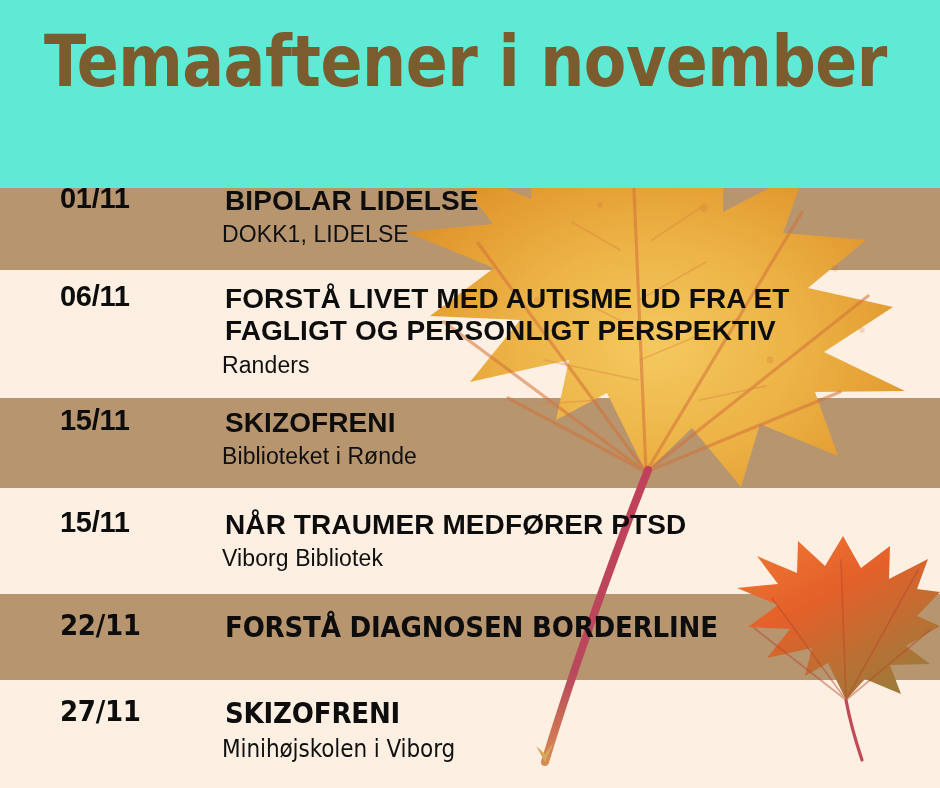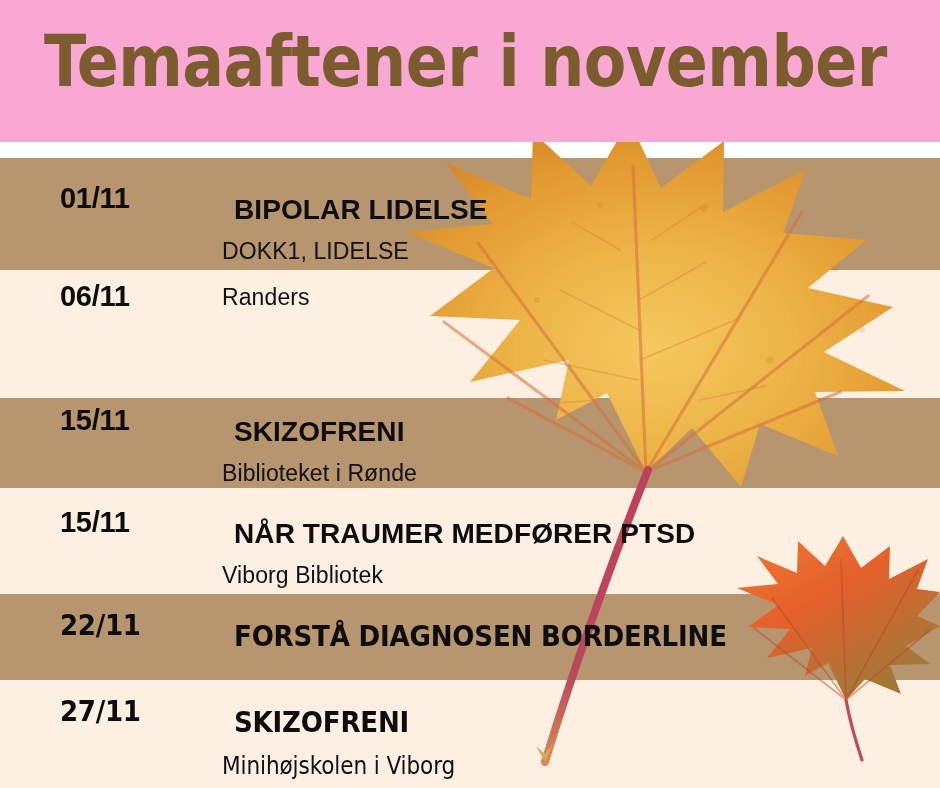--- a/index.html
+++ b/index.html
@@ -11,22 +11,22 @@
   }
   #poster{
     position:relative;
     width:940px;height:788px;
     background:#ffffff;
     overflow:hidden;
   }
 
   
   #title-bar{
-    position:absolute;left:0;top:0;width:940px;height:142px;
-    background:#f9a8d4;
+    position:absolute;left:0;top:0;width:940px;height:188px;
+    background:#5eead4;
     z-index:6;
   }
   #poster-title{
     position:absolute;
     left:44px;top:26px;
     font-family:"DejaVu Sans Condensed","Liberation Sans Narrow","Liberation Sans",sans-serif;
     font-size:71px;
     font-weight:700;
     letter-spacing:-0.5px;
     color:#7a5c2e;
@@ -74,21 +74,21 @@
     left:222px;
     width:700px;
   }
   .row-title{
     font-weight:700;
     font-size:28px;
     line-height:1.16;
     color:#0d0d0d;
     letter-spacing:0.1px;
     white-space:pre-line;
-    margin:12px;
+    margin:3px;
   }
   .row-venue{
     font-weight:400;
     font-size:23px;
     line-height:1.2;
     color:#101010;
     letter-spacing:0.1px;
     margin:4px 0 0 0;
   }
   .row.narrow .row-title,
@@ -200,20 +200,22 @@
       <div class="row-date">01/11</div>
       <div class="row-body">
         <div class="row-title">BIPOLAR LIDELSE</div>
         <div class="row-venue">DOKK1, LIDELSE</div>
       </div>
     </div>
 
     <div class="row" style="top:280px;">
       <div class="row-date">06/11</div>
       <div class="row-body">
+        <div class="row-title">FORSTÅ LIVET MED AUTISME UD FRA ET
+FAGLIGT OG PERSONLIGT PERSPEKTIV</div>
         <div class="row-venue">Randers</div>
       </div>
     </div>
 
     <div class="row" style="top:404px;">
       <div class="row-date">15/11</div>
       <div class="row-body">
         <div class="row-title">SKIZOFRENI</div>
         <div class="row-venue">Biblioteket i Rønde</div>
       </div>

